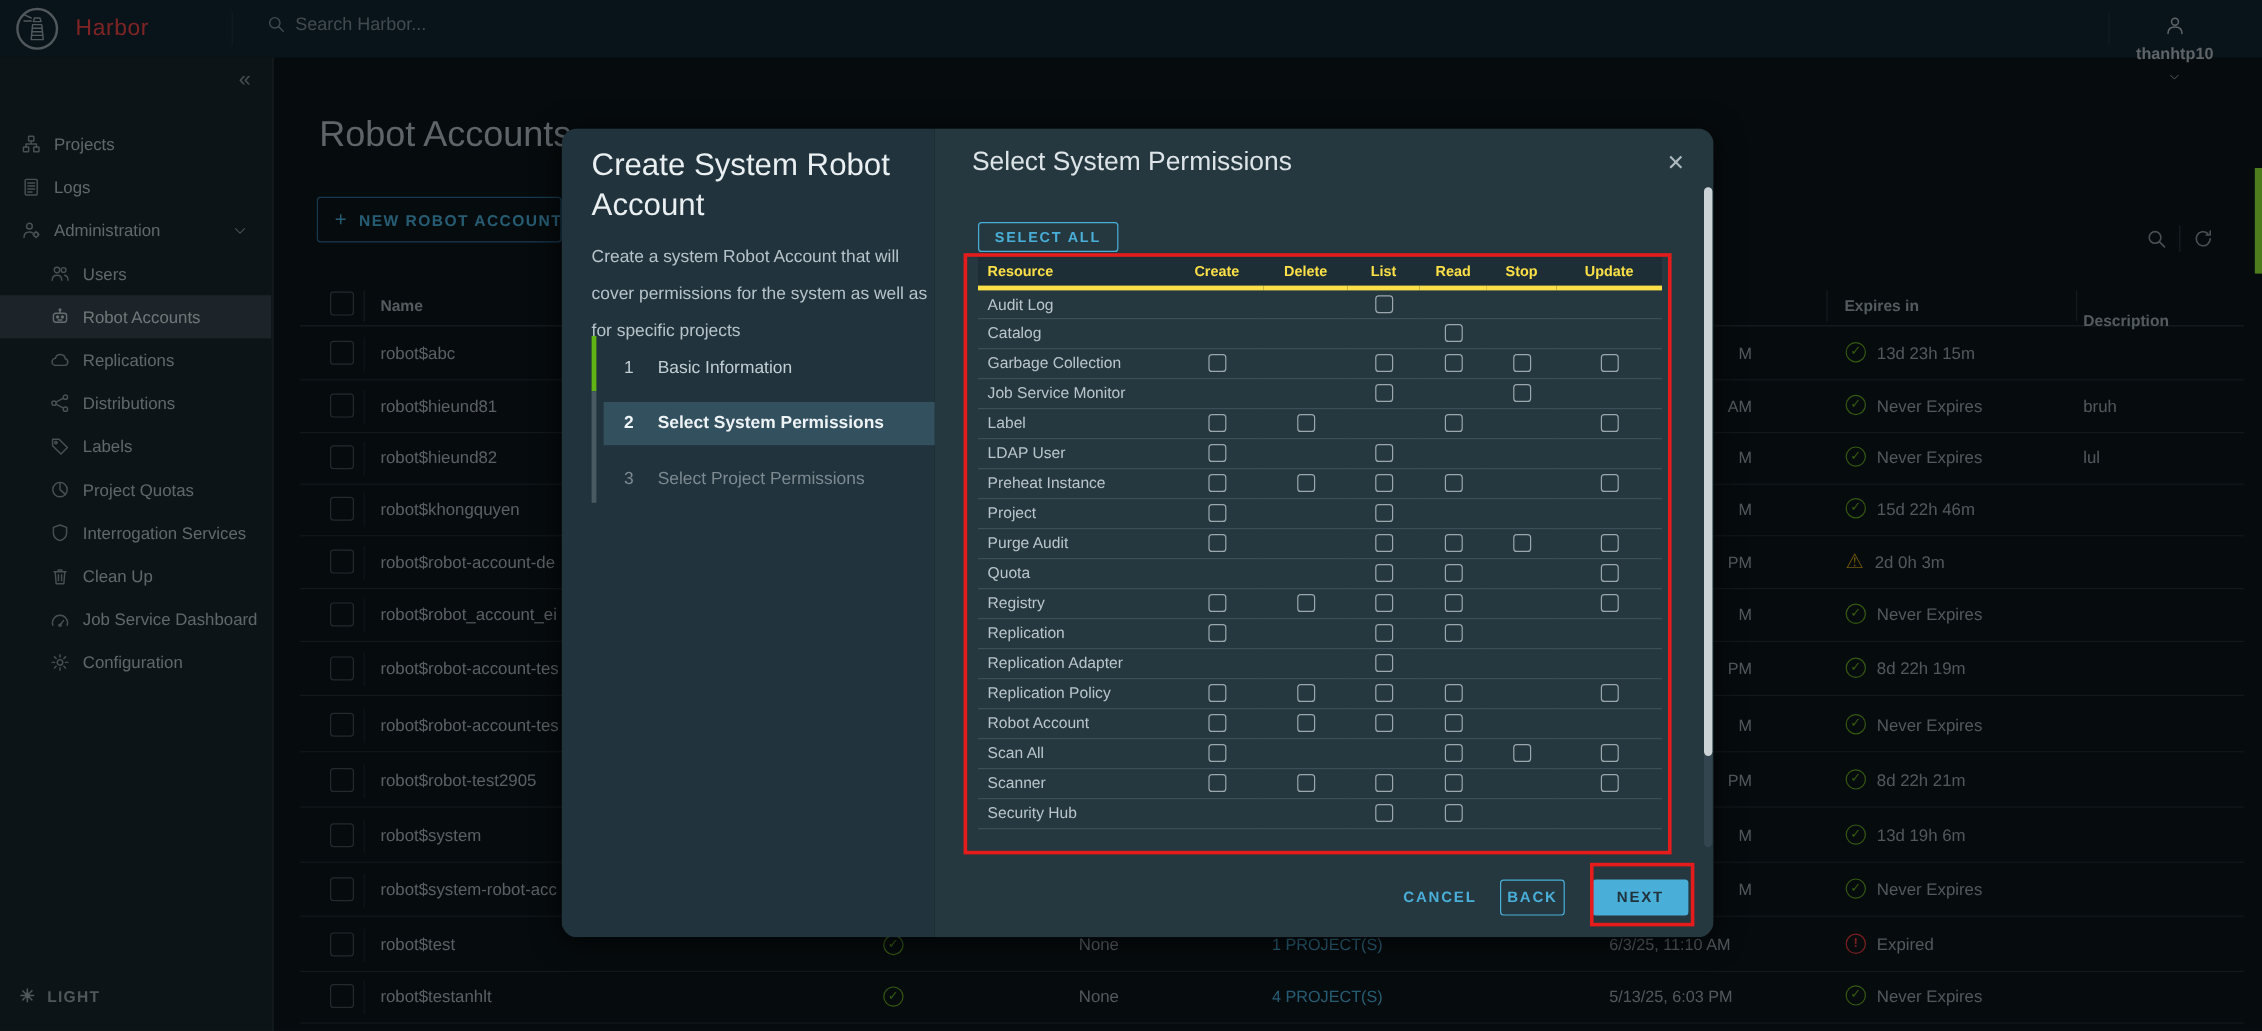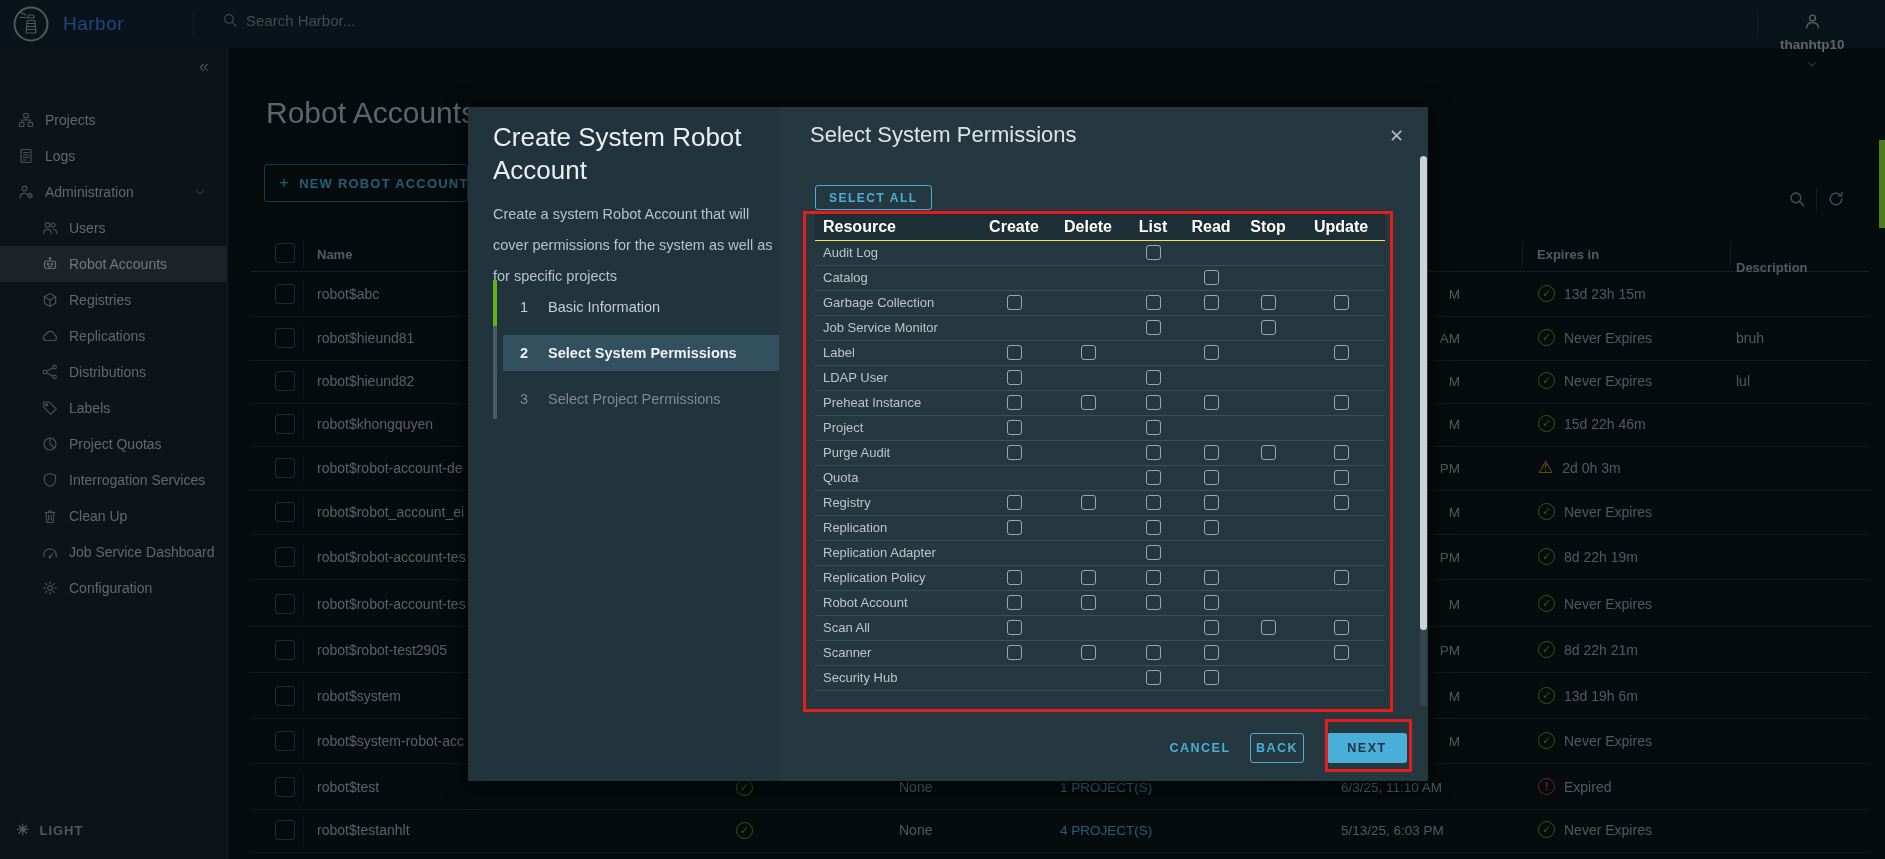--- a/index.html
+++ b/index.html
@@ -3,21 +3,21 @@
 <meta charset="utf-8">
 <style>
   * { margin:0; padding:0; box-sizing:border-box; }
   html,body { width:1885px; height:859px; overflow:hidden; background:#0d151a;
     font-family:"Liberation Sans", sans-serif; position:relative; }
   svg { display:block; stroke:currentColor; fill:none; stroke-width:1.2; stroke-linecap:round; stroke-linejoin:round; }
 
   
   #topbar { position:absolute; left:0; top:0; width:1885px; height:48px; background:#112531; z-index:1; }
   #logo { position:absolute; left:12px; top:5px; width:38px; height:38px; color:#9aa6ad; }
-  #brand { position:absolute; left:63px; top:13px; font-size:19px; color:#3b82f6; letter-spacing:.5px; }
+  #brand { position:absolute; left:63px; top:13px; font-size:19px; color:#ef4444; letter-spacing:.5px; }
   .tb-divider { position:absolute; top:10px; width:1px; height:28px; background:#22333e; }
   #search-wrap { position:absolute; left:222px; top:12px; display:flex; gap:8px; color:#7e8c95; }
   #search-input { background:transparent; border:none; outline:none; color:#aab6be; font-size:15px; width:300px;
     font-family:"Liberation Sans",sans-serif; }
   #search-input::placeholder { color:#7e8c95; }
   #user-area { position:absolute; left:1780px; top:13px; display:flex; align-items:center; gap:7px;
     color:#b2bdc4; font-size:13.5px; font-weight:bold;flex-direction:column; }
 
   
   #sidebar { position:absolute; left:0; top:48px; width:228px; height:811px; background:#17262e;
@@ -68,43 +68,43 @@
   .stat-check { border:1.5px solid #62a820; color:#62a820; }
   .stat-error { border:1.5px solid #e23c3c; color:#e23c3c; font-weight:bold; }
   .stat-warn  { border:none; color:#d9a514; font-size:17px; width:auto; border-radius:0; }
 
   
   #backdrop { position:absolute; left:0; top:0; width:1885px; height:859px; background:rgba(0,0,0,.47); z-index:10; }
   #page-scrollbar { position:absolute; right:0; top:140px; width:6px; height:88px; background:#4e7d1e; z-index:15; }
 
   
   #modal { position:absolute; left:468px; top:107px; width:960px; height:674px; z-index:20;
-    border-radius:1px; overflow:hidden; box-shadow:0 3px 24px rgba(0,0,0,.65); }
+    border-radius:13px; overflow:hidden; box-shadow:0 3px 24px rgba(0,0,0,.65); }
   #modal-left { position:absolute; left:0; top:0; width:311px; height:674px; background:#21333c; }
   #m-title { position:absolute; left:25px; top:14px; width:272px; font-size:26px; font-weight:400;
     color:#eaeff1; line-height:33px; }
   #m-desc { position:absolute; left:25px; top:92px; width:292px; font-size:14.5px; color:#b7c3c9; line-height:31px; }
   #step-bar-green { position:absolute; left:25px; top:173px; width:4px; height:46px; background:#62b315; }
   #step-bar-gray  { position:absolute; left:25px; top:219px; width:4px; height:93px; background:#4a5a63; }
   #steps { position:absolute; left:35px; top:177px; right:0; }
   .step { height:46px; display:flex; align-items:center; gap:20px; padding-left:17px;
     font-size:14.5px; color:#c3ced4; cursor:pointer; }
   .step.current { background:#33505e; height:36px; margin:5px 0; font-weight:bold; color:#eef3f6; }
   .step.upcoming { color:#7d8a91; }
 
   #modal-right { position:absolute; left:311px; top:0; width:649px; height:674px; background:#26383f; }
   #mr-title { position:absolute; left:31px; top:15px; font-size:22px; font-weight:400; color:#dde4e8; }
   #modal-close { position:absolute; right:24px; top:18px; font-size:18px; color:#aeb9bf; cursor:pointer; }
   #select-all-btn { position:absolute; left:36px; top:78px; height:25px; padding:0 13px; border:1px solid #49afd9;
     border-radius:3px; color:#49afd9; font-size:12px; font-weight:bold; letter-spacing:1.5px;
     display:flex; align-items:center; }
   #perm-wrap { position:absolute; left:36px; top:107px; width:570px; height:492px; overflow:hidden; }
   #perm-table { width:570px; border-collapse:collapse; table-layout:fixed; }
-  #perm-table th { height:26px; background:#1d2e36; font-size:16px; font-weight:bold; color:#ffffff;
-    border-bottom:1px solid #fde047; text-align:center; }
+  #perm-table th { height:26px; background:#1d2e36; font-size:12px; font-weight:bold; color:#fde047;
+    border-bottom:4px solid #fde047; text-align:center; }
   #perm-table th.res, #perm-table td.res { text-align:left; padding-left:8px; }
   #perm-table td { height:25px; border-bottom:1px solid #3b4f59; text-align:center; }
   #perm-table td.res { font-size:13px; color:#bac5cb; white-space:nowrap; }
   .pcb { width:15px; height:15px; border:1px solid #9ba7ad; border-radius:3px; margin:0 auto; background:transparent; }
   #m-scroll-track { position:absolute; left:641px; top:49px; width:7px; height:550px; background:#33454e; border-radius:4px; }
   #m-scroll-thumb { position:absolute; left:0; top:0; width:7px; height:474px; background:#ccd3d7; border-radius:4px; }
 
   .m-btn { position:absolute; top:626px; height:30px; display:flex; align-items:center; justify-content:center;
     font-size:12.5px; font-weight:bold; letter-spacing:1.5px; border-radius:3px; cursor:pointer; }
   #cancel-btn { left:385px; width:72px; color:#49afd9; }
@@ -213,29 +213,20 @@
             <circle cx="10" cy="8.2" r="0.8" fill="currentColor"></circle>
             <path d="M6.5 10.6h3M8 5V2.9"></path>
             <circle cx="8" cy="2.2" r="0.7"></circle>
           </svg>
         </span>
         <span>Robot Accounts</span>
       </div>
       <div class="side-item lvl2">
         <span class="ic">
           <svg width="16" height="16" viewBox="0 0 16 16">
-            <path d="M8 1.5l5.6 3.2v6.6L8 14.5l-5.6-3.2V4.7z"></path>
-            <path d="M2.4 4.7L8 8l5.6-3.3M8 8v6.5"></path>
-          </svg>
-        </span>
-        <span>Registries</span>
-      </div>
-      <div class="side-item lvl2">
-        <span class="ic">
-          <svg width="16" height="16" viewBox="0 0 16 16">
             <path d="M4.5 12.5a3 3 0 0 1-.3-6A4.2 4.2 0 0 1 12.4 7a2.8 2.8 0 0 1-.4 5.5z"></path>
           </svg>
         </span>
         <span>Replications</span>
       </div>
       <div class="side-item lvl2">
         <span class="ic">
           <svg width="16" height="16" viewBox="0 0 16 16">
             <circle cx="12.5" cy="3" r="1.8"></circle>
             <circle cx="12.5" cy="13" r="1.8"></circle>

